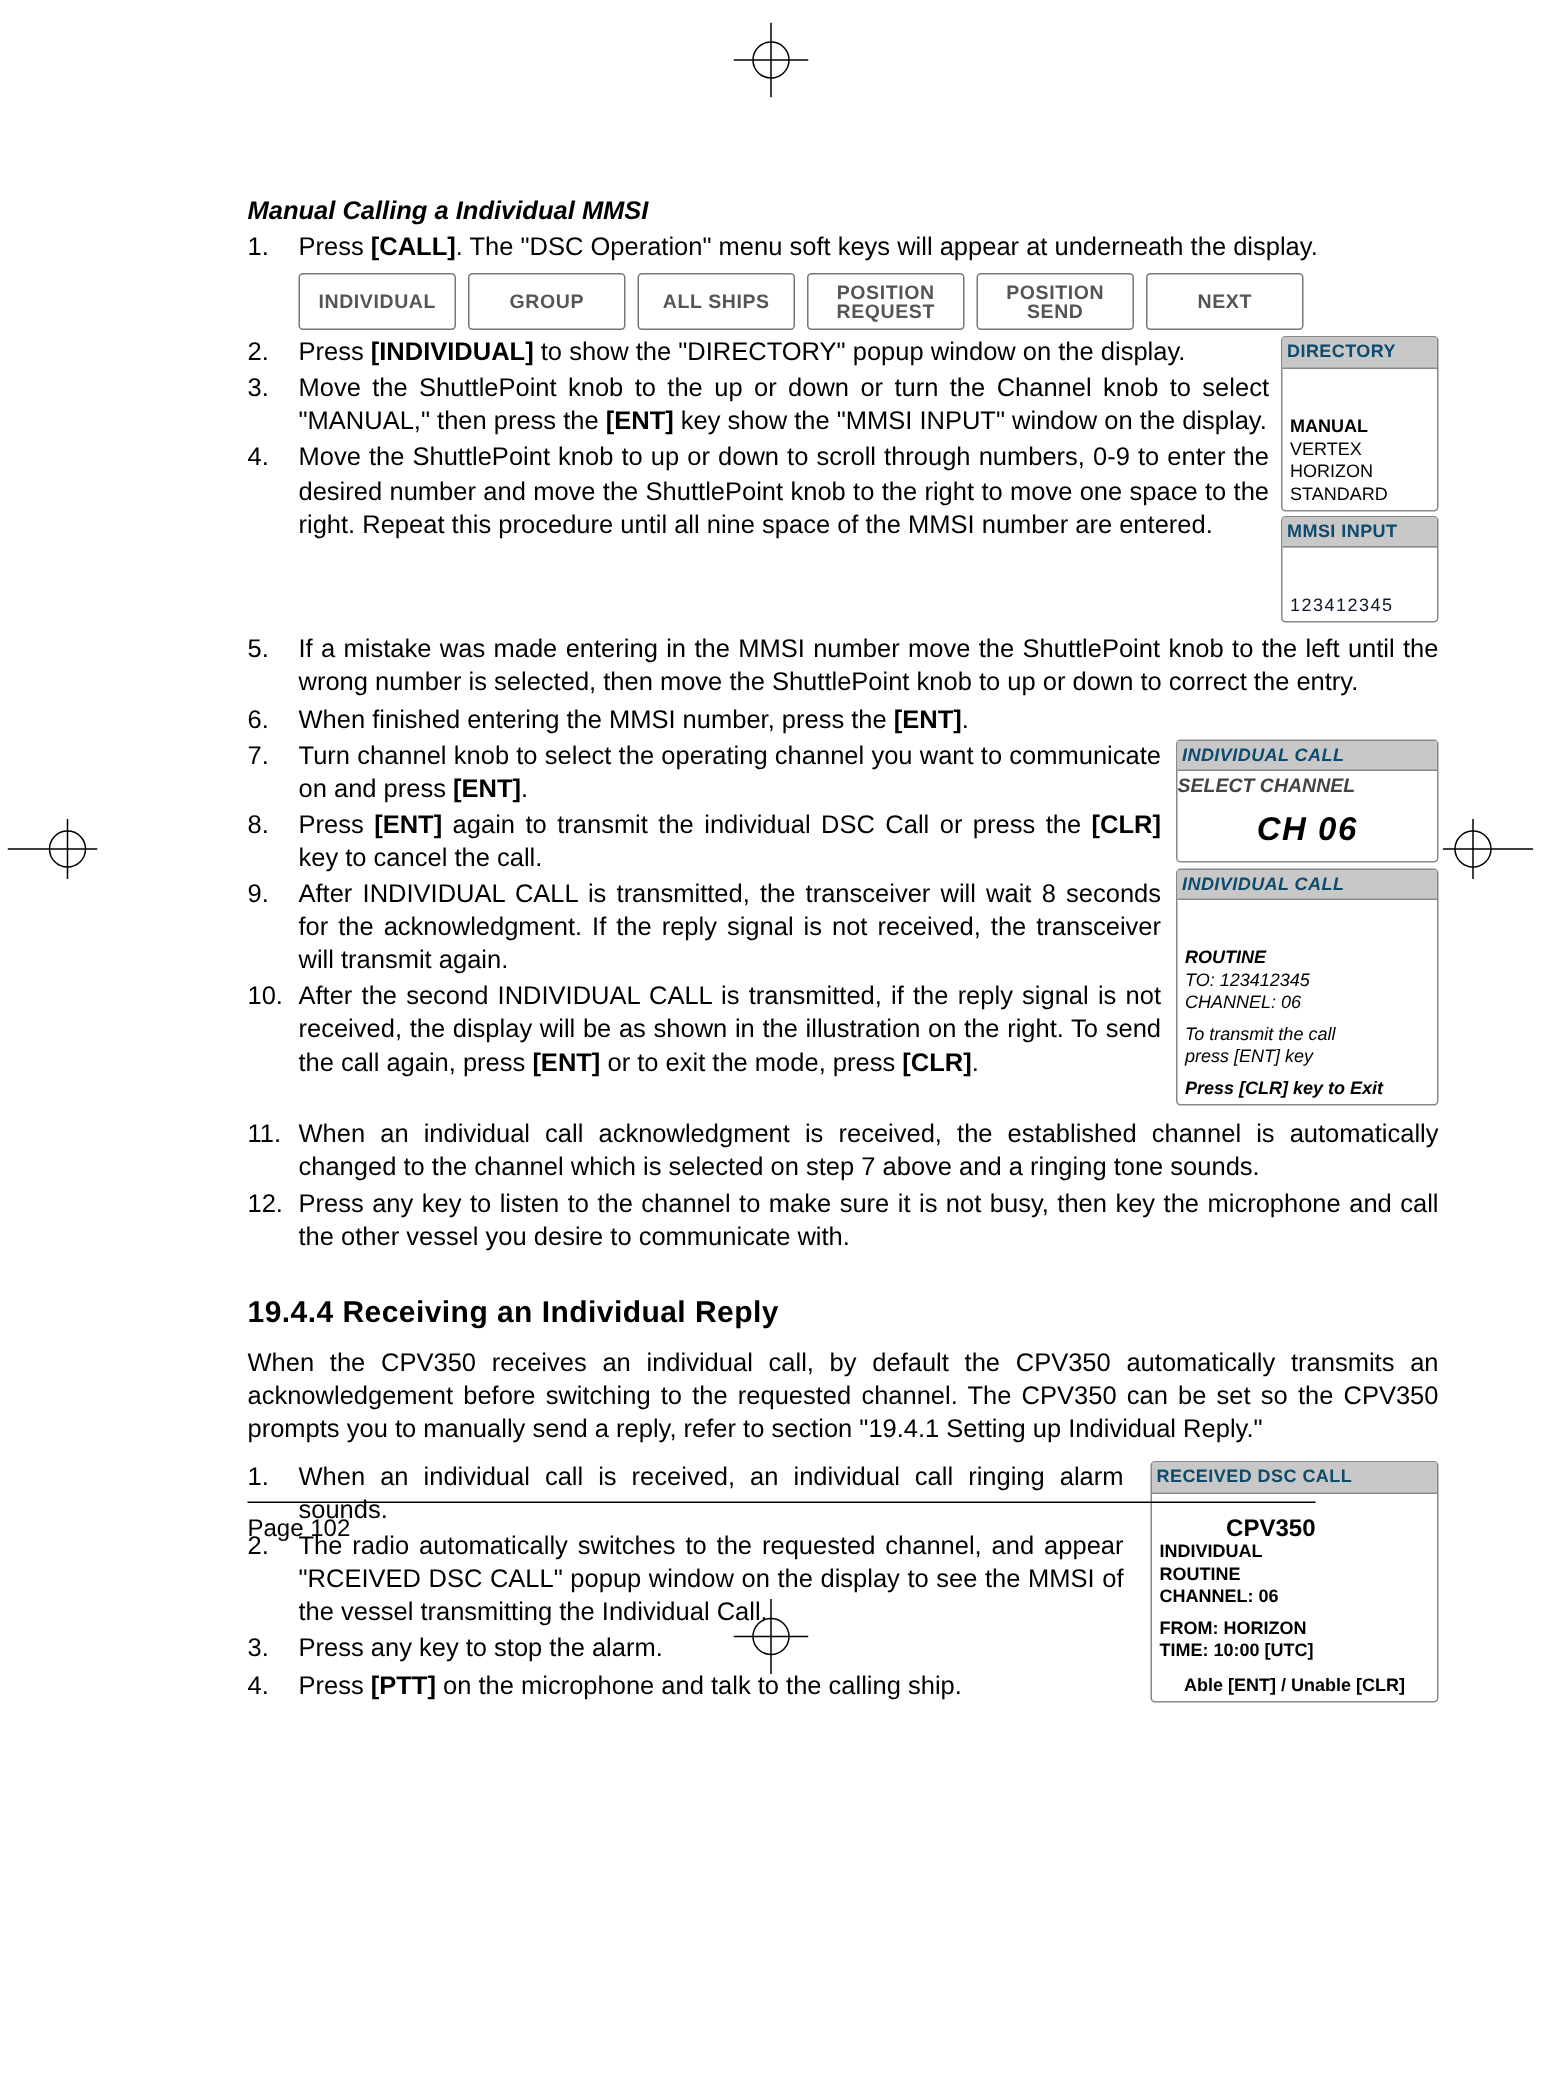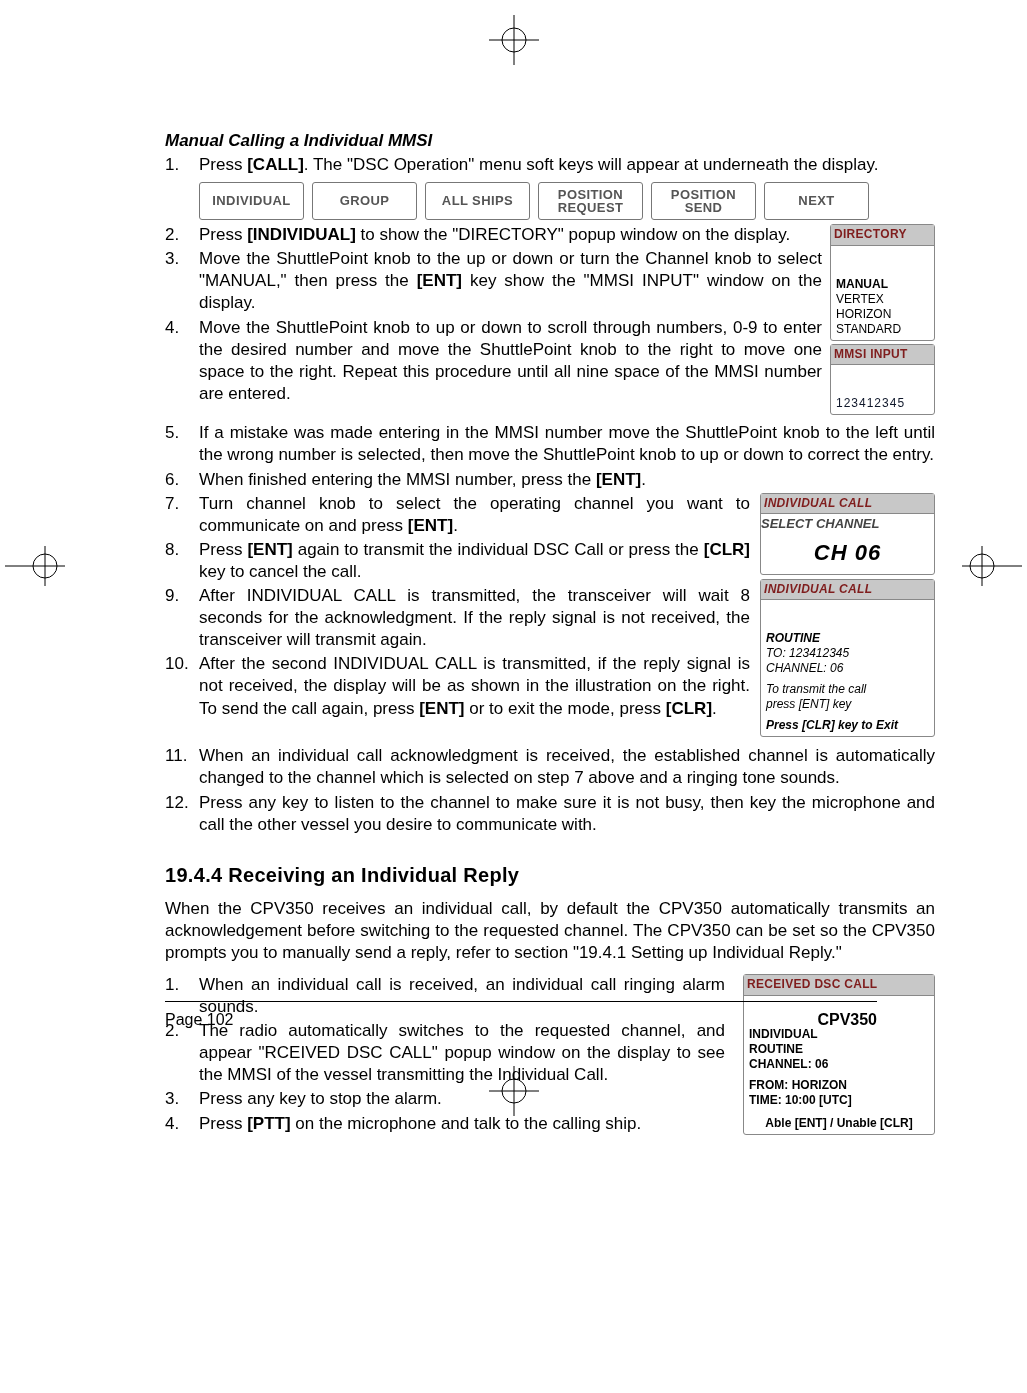--- a/index.html
+++ b/index.html
@@ -8,21 +8,21 @@
     width: 1027px;
     background: #fff;
     font-family: Arial, Helvetica, sans-serif;
     color: #000;
   }
   .page {
     position: relative;
     width: 1027px;
     height: 1131px;
     box-sizing: border-box;
-    padding: 130px 92px 60px 165px;
+    padding: 130px 68px 60px 165px;
     font-size: 17px;
     line-height: 1.3;
   }
   .crop-top, .crop-bottom {
     position: absolute;
     left: 50%;
     transform: translateX(-50%);
     width: 50px;
     height: 50px;
   }
@@ -86,21 +86,21 @@
     font-size: 12px;
     background: #fff;
     margin-left: 8px;
   }
   .floatbox .hdr {
     background: #c8c8c8;
     border-bottom: 1px solid #888;
     padding: 2px 3px;
     font-weight: bold;
     font-size: 12px;
-    color: #7f1d1d;
+    color: #0c4a6e;
     letter-spacing: .3px;
   }
   .floatbox .body { padding: 3px 5px; margin-top: 28px; }
   .floatbox .body.small { line-height: 1.25; }
   .stack-right { float: right; width: 105px; margin: 0 0 4px 8px; }
   .stack-right .floatbox { margin: 0 0 3px 0; }
   .clear { clear: both; }
 
   .float-right-mid { float: right; width: 175px; margin: 0 0 4px 10px; }
   .float-right-mid .floatbox { margin: 0 0 4px 0; font-style: italic; }

